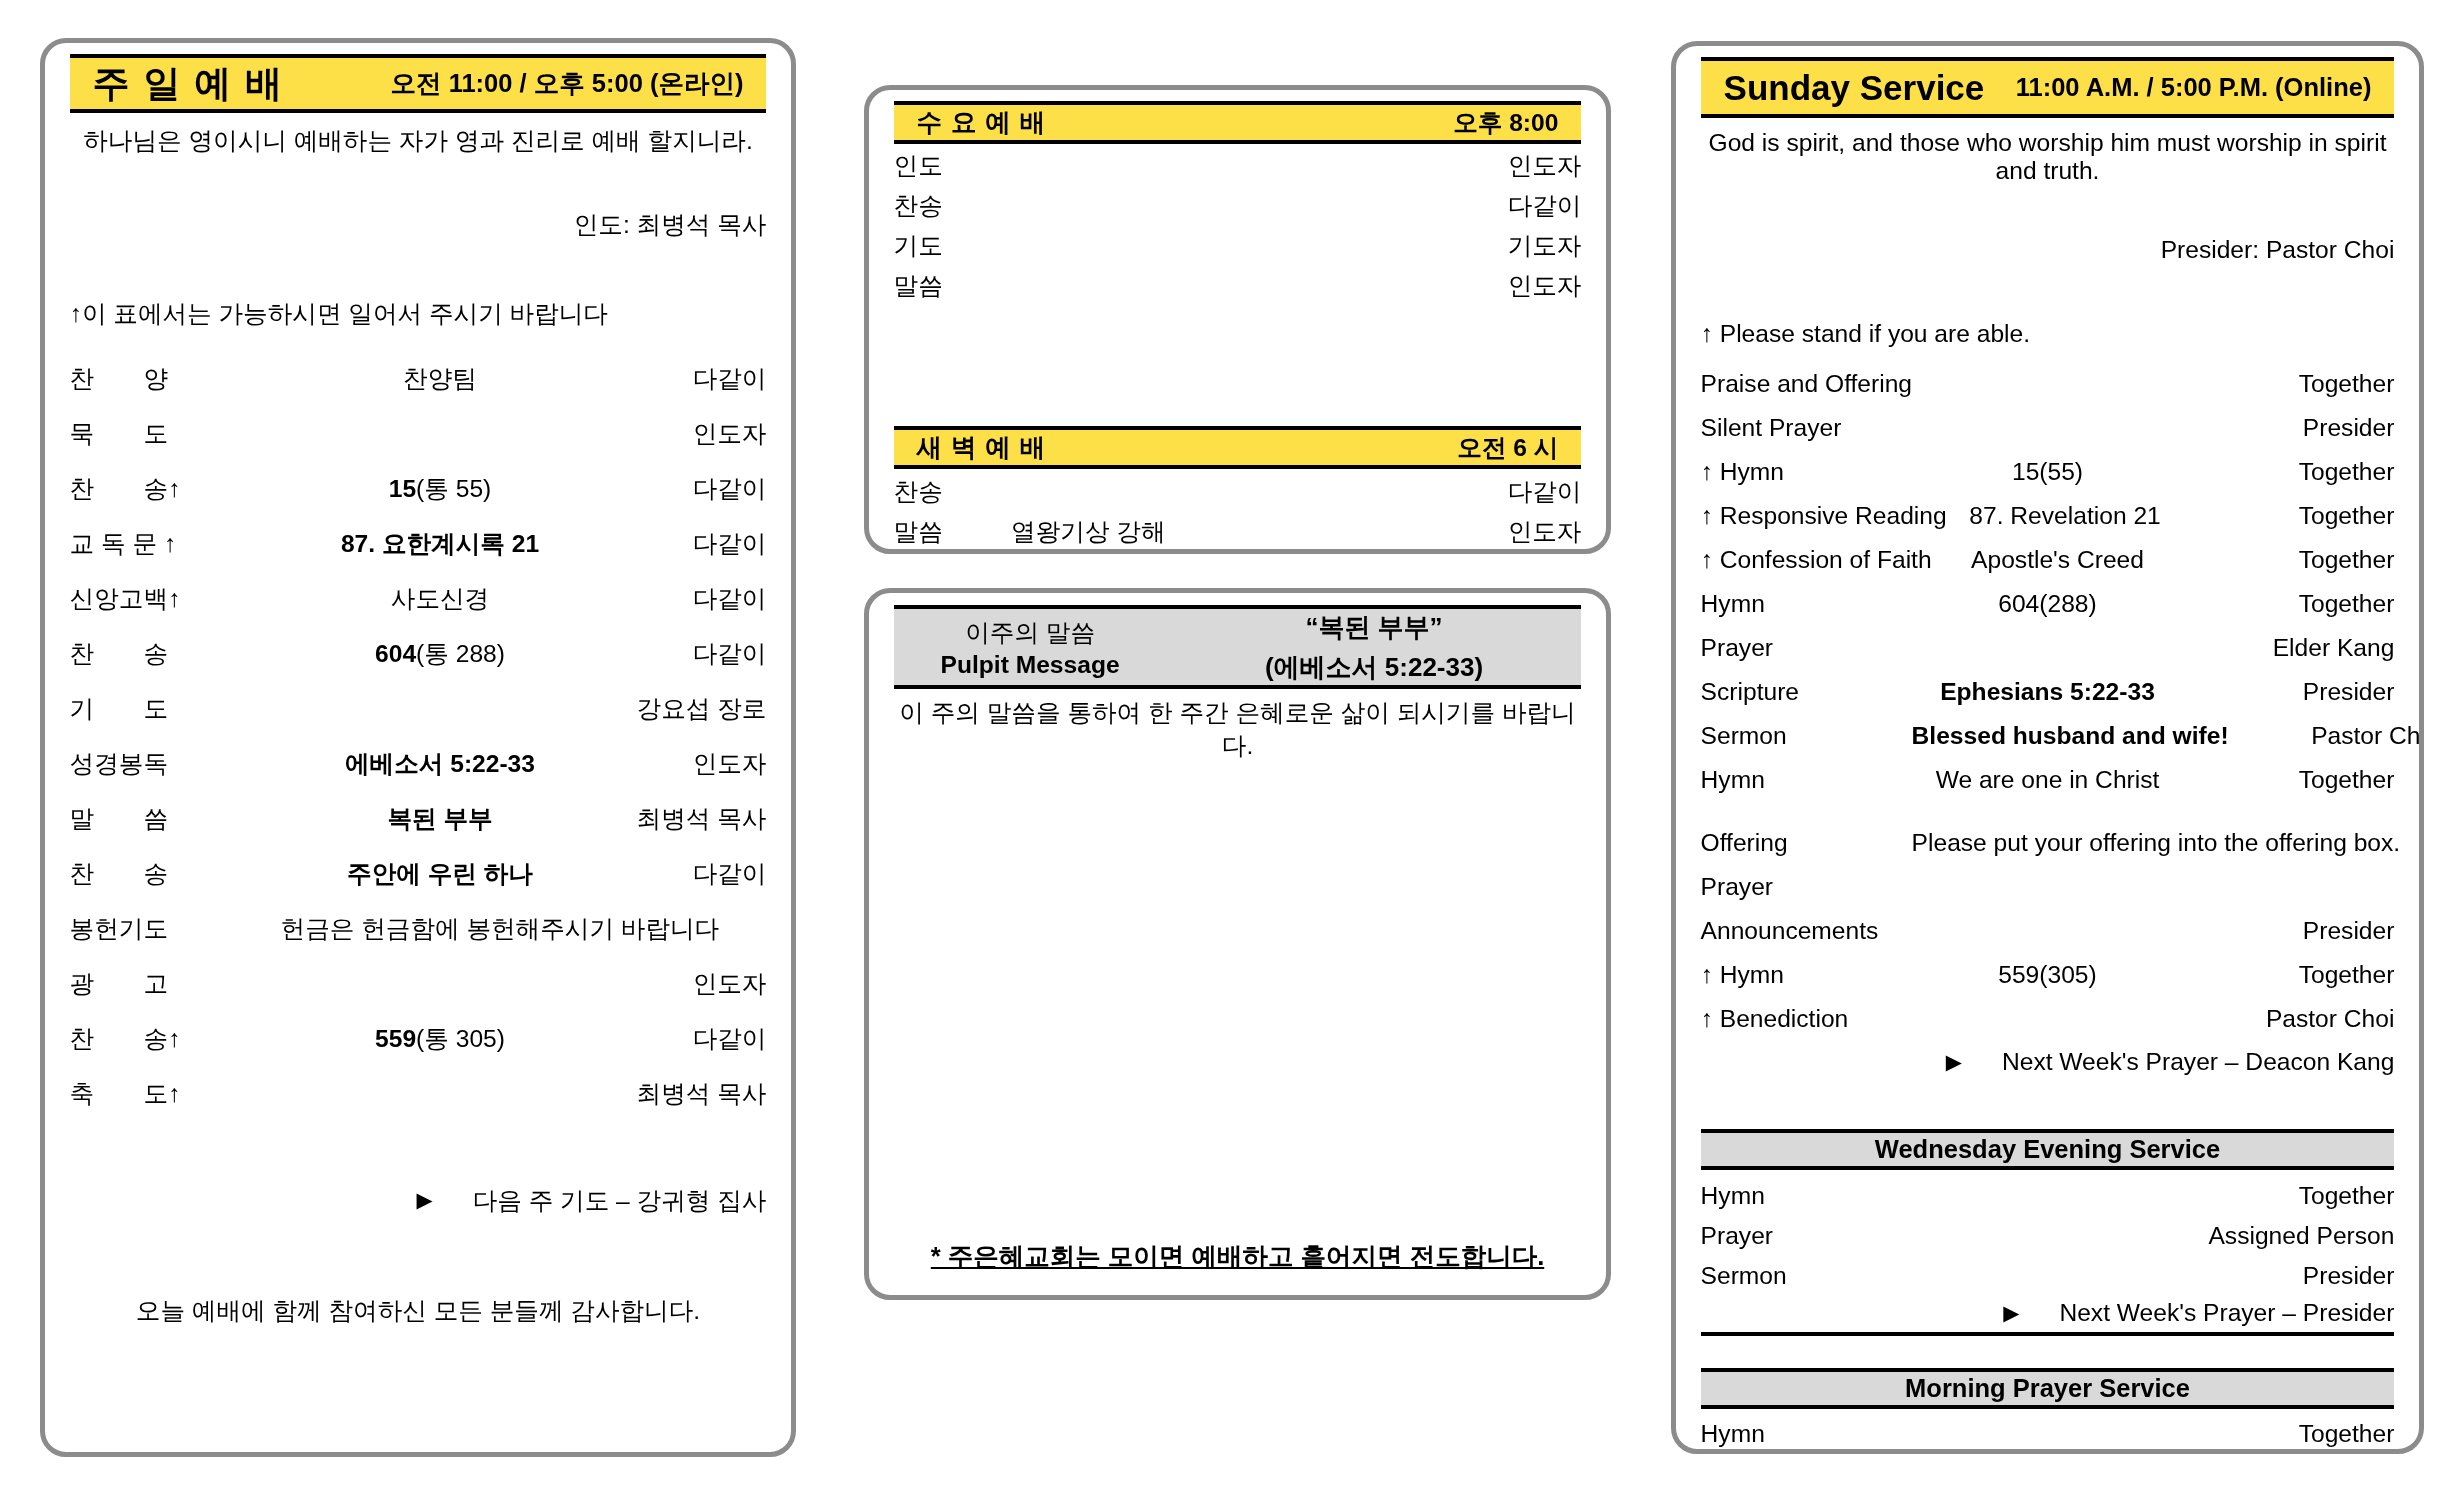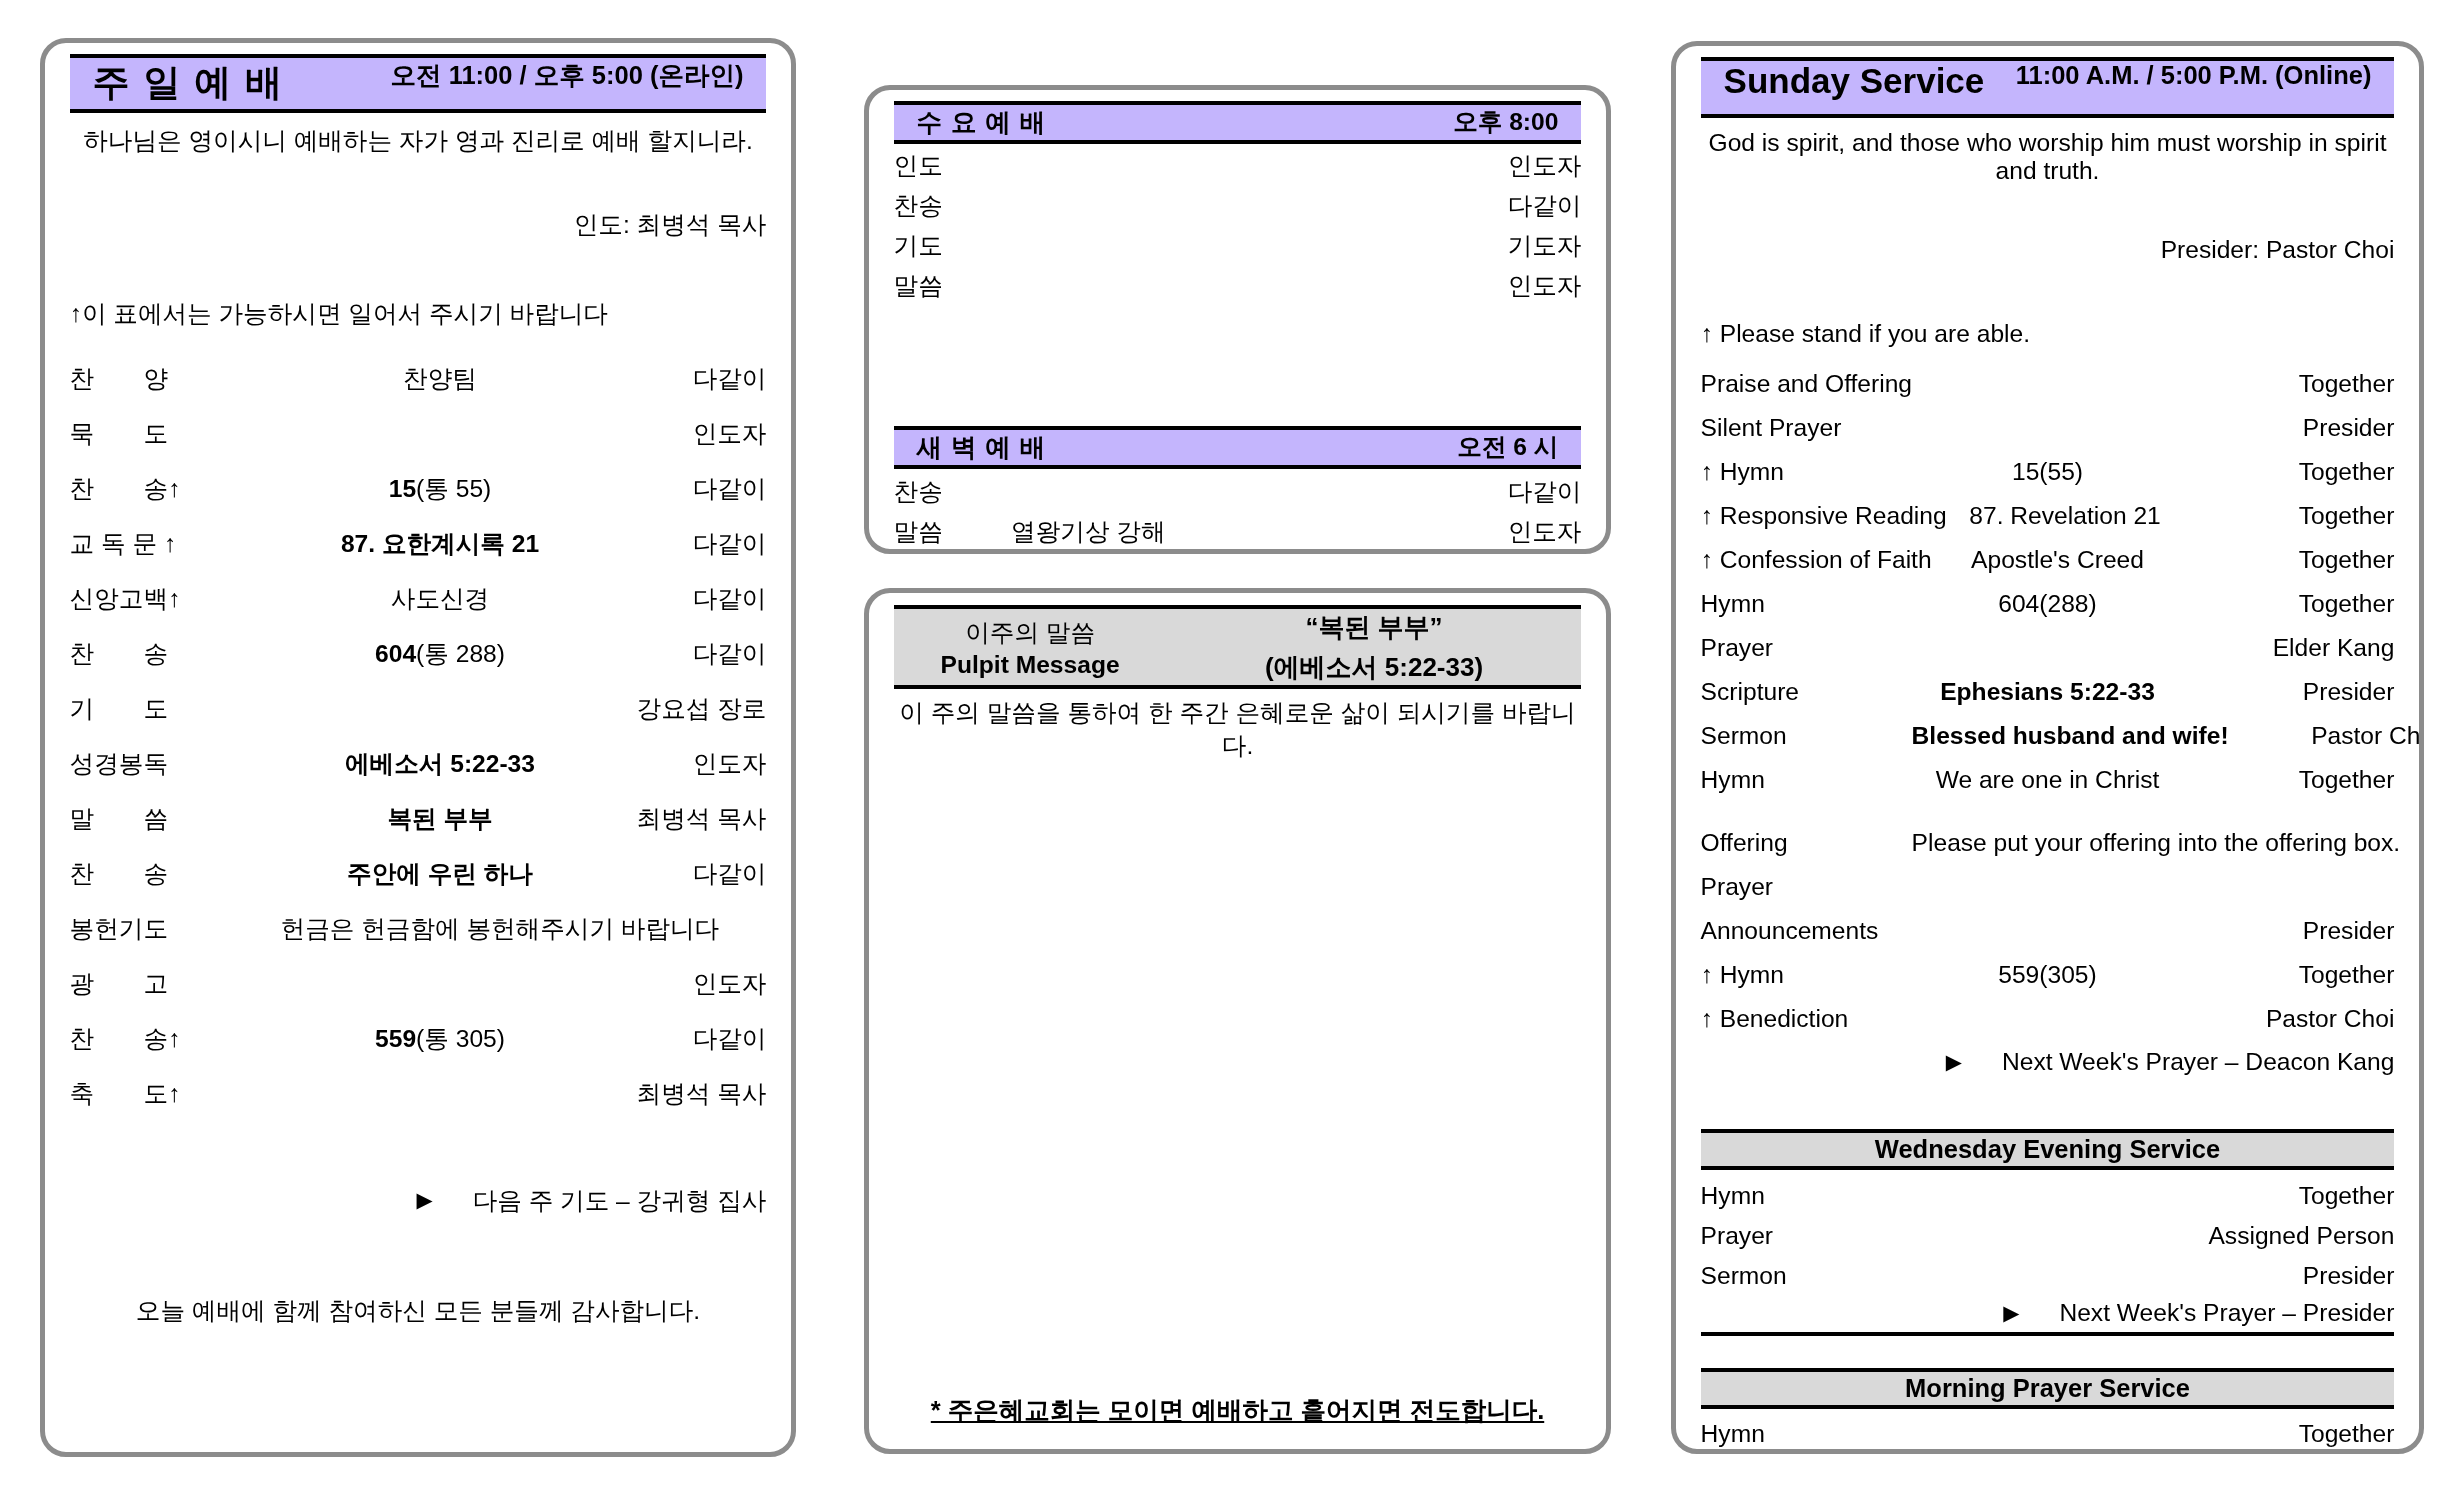--- a/index.html
+++ b/index.html
@@ -6,26 +6,26 @@
   body{
     width:2462px;height:1495px;position:relative;
     font-family:"Liberation Sans","DejaVu Sans",sans-serif;color:#000;
   }
   .panel{
     position:absolute;background:#fff;border:5.3px solid #8c8c8c;
     border-radius:26px;box-sizing:border-box;padding:0 24.6px;overflow:hidden;
   }
   #panel-left{left:40px;top:38px;width:756px;height:1419px;}
   #panel-midtop{left:864px;top:41px;width:747px;height:469px;margin-top:44px;}
-  #panel-midbot{left:864px;top:588px;width:747px;height:866px;display:flex;flex-direction:column;}
+  #panel-midbot{left:864px;top:588px;width:747px;height:712px;display:flex;flex-direction:column;}
   #panel-right{left:1671px;top:41px;width:753px;height:1413px;}
 
   .hbar{
-    border-top:4.4px solid #000;border-bottom:4.4px solid #000;background:#c4b5fd;
-    display:flex;align-items:flex-start;justify-content:space-between;padding:0 23px;
+    border-top:4.4px solid #000;border-bottom:4.4px solid #000;background:#fde047;
+    display:flex;align-items:center;justify-content:space-between;padding:0 23px;
   }
   .hbar .t{font-weight:bold;}
   .hbar .tm{font-weight:bold;}
 
   
   #panel-left .hbar{margin-top:11.4px;height:51px;}
   #panel-left .hbar .t{font-size:37px;letter-spacing:1.8px;}
   #panel-left .hbar .tm{font-size:25.5px;}
 
   

